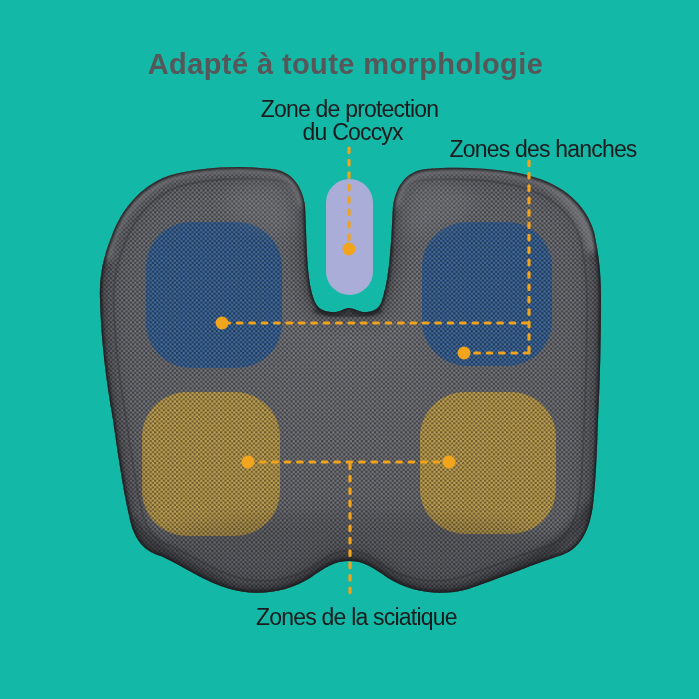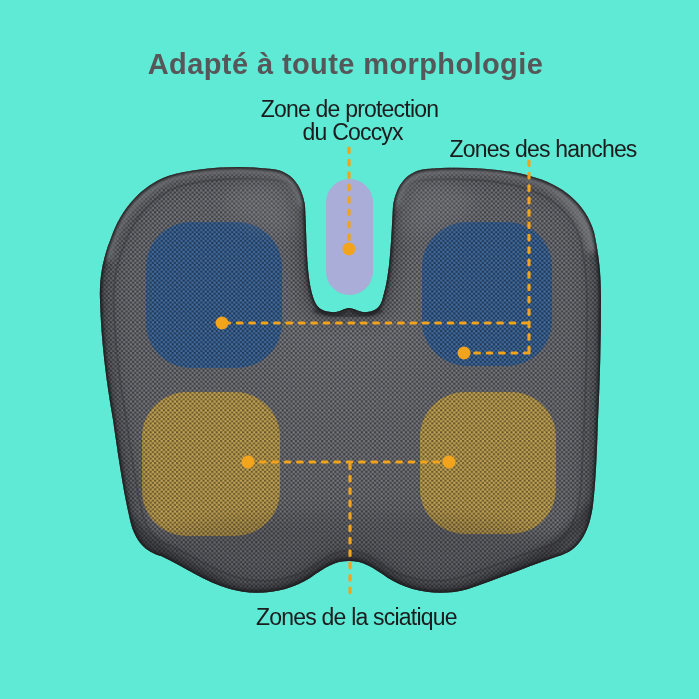--- a/index.html
+++ b/index.html
@@ -1,16 +1,16 @@
 <!DOCTYPE html>
 <html><head>
 <meta charset="utf-8">
 <style>
   html,body{margin:0;padding:0;background:#fff;}
-  #stage{position:relative;width:699px;height:699px;background:#5eead4;overflow:hidden;
+  #stage{position:relative;width:699px;height:699px;background:#14b8a6;overflow:hidden;
          font-family:"Liberation Sans", sans-serif;}
   svg{position:absolute;left:0;top:0;}
 </style>
 </head>
 <body>
 <div id="stage">
 <svg width="699" height="699" viewBox="0 0 699 699">
   <defs>
     <path id="cushion" d="M 272 169
       C 291 171, 302 185, 305 206

